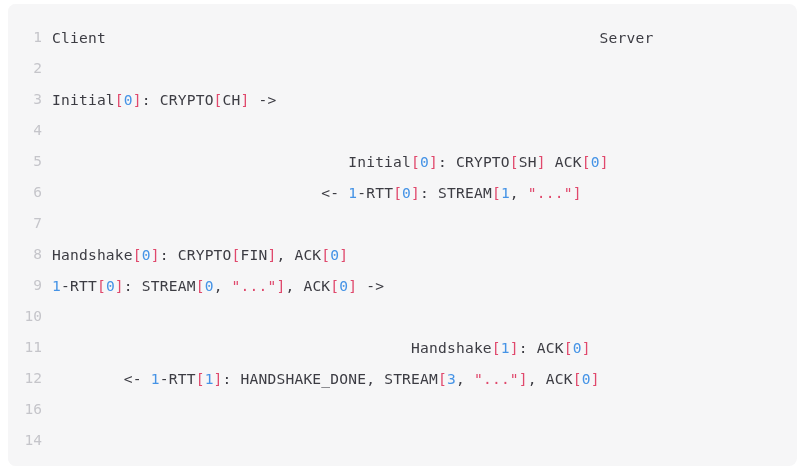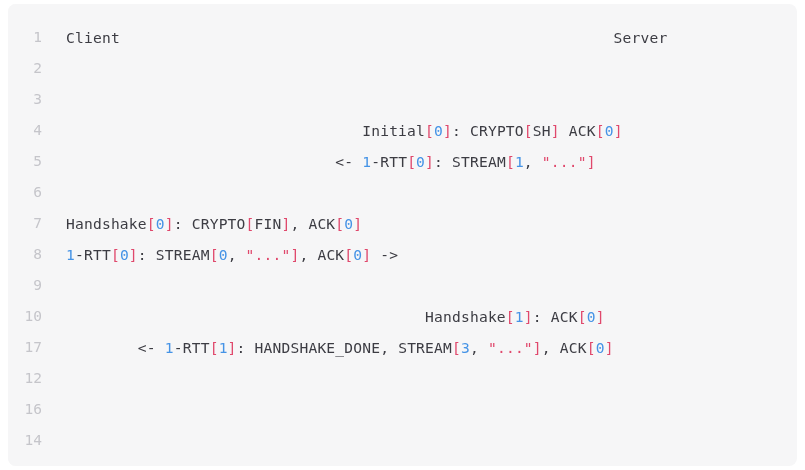--- a/index.html
+++ b/index.html
@@ -53,21 +53,21 @@
     text-align: right;
     padding-right: 6px;
     font-size: 14.5px;
     color: #c5c5ca;
     font-family: "DejaVu Sans Mono", "Liberation Mono", monospace;
     user-select: none;
   }
 
   .code-area {
     position: absolute;
-    left: 58px;
+    left: 44px;
     top: 0;
     right: 0;
     height: 100%;
     padding-top: 18px;
     box-sizing: border-box;
   }
 
   .line {
     display: block;
     height: 31px;
@@ -93,28 +93,29 @@
         <span class="ln">1</span>
         <span class="ln">2</span>
         <span class="ln">3</span>
         <span class="ln">4</span>
         <span class="ln">5</span>
         <span class="ln">6</span>
         <span class="ln">7</span>
         <span class="ln">8</span>
         <span class="ln">9</span>
         <span class="ln">10</span>
-        <span class="ln">17</span>
+        <span class="ln">11</span>
         <span class="ln">12</span>
         <span class="ln">16</span>
         <span class="ln">14</span>
       </div>
     <div class="code-area" id="code-area">
         <span class="line"><span class="tok-txt">Client</span><span class="tok-txt">                                                       </span><span class="tok-txt">Server</span></span>
         <span class="line">​</span>
+        <span class="line"><span class="tok-txt">Initial</span><span class="tok-punc">[</span><span class="tok-num">0</span><span class="tok-punc">]</span><span class="tok-txt">: CRYPTO</span><span class="tok-punc">[</span><span class="tok-txt">CH</span><span class="tok-punc">]</span><span class="tok-txt"> -&gt;</span></span>
         <span class="line">​</span>
         <span class="line"><span class="tok-txt">                                 </span><span class="tok-txt">Initial</span><span class="tok-punc">[</span><span class="tok-num">0</span><span class="tok-punc">]</span><span class="tok-txt">: CRYPTO</span><span class="tok-punc">[</span><span class="tok-txt">SH</span><span class="tok-punc">]</span><span class="tok-txt"> ACK</span><span class="tok-punc">[</span><span class="tok-num">0</span><span class="tok-punc">]</span></span>
         <span class="line"><span class="tok-txt">                              </span><span class="tok-txt">&lt;- </span><span class="tok-num">1</span><span class="tok-txt">-RTT</span><span class="tok-punc">[</span><span class="tok-num">0</span><span class="tok-punc">]</span><span class="tok-txt">: STREAM</span><span class="tok-punc">[</span><span class="tok-num">1</span><span class="tok-txt">, </span><span class="tok-str">"..."</span><span class="tok-punc">]</span></span>
         <span class="line">​</span>
         <span class="line"><span class="tok-txt">Handshake</span><span class="tok-punc">[</span><span class="tok-num">0</span><span class="tok-punc">]</span><span class="tok-txt">: CRYPTO</span><span class="tok-punc">[</span><span class="tok-txt">FIN</span><span class="tok-punc">]</span><span class="tok-txt">, ACK</span><span class="tok-punc">[</span><span class="tok-num">0</span><span class="tok-punc">]</span></span>
         <span class="line"><span class="tok-num">1</span><span class="tok-txt">-RTT</span><span class="tok-punc">[</span><span class="tok-num">0</span><span class="tok-punc">]</span><span class="tok-txt">: STREAM</span><span class="tok-punc">[</span><span class="tok-num">0</span><span class="tok-txt">, </span><span class="tok-str">"..."</span><span class="tok-punc">]</span><span class="tok-txt">, ACK</span><span class="tok-punc">[</span><span class="tok-num">0</span><span class="tok-punc">]</span><span class="tok-txt"> -&gt;</span></span>
         <span class="line">​</span>
         <span class="line"><span class="tok-txt">                                        </span><span class="tok-txt">Handshake</span><span class="tok-punc">[</span><span class="tok-num">1</span><span class="tok-punc">]</span><span class="tok-txt">: ACK</span><span class="tok-punc">[</span><span class="tok-num">0</span><span class="tok-punc">]</span></span>
         <span class="line"><span class="tok-txt">        </span><span class="tok-txt">&lt;- </span><span class="tok-num">1</span><span class="tok-txt">-RTT</span><span class="tok-punc">[</span><span class="tok-num">1</span><span class="tok-punc">]</span><span class="tok-txt">: HANDSHAKE_DONE, STREAM</span><span class="tok-punc">[</span><span class="tok-num">3</span><span class="tok-txt">, </span><span class="tok-str">"..."</span><span class="tok-punc">]</span><span class="tok-txt">, ACK</span><span class="tok-punc">[</span><span class="tok-num">0</span><span class="tok-punc">]</span></span>
       </div>

